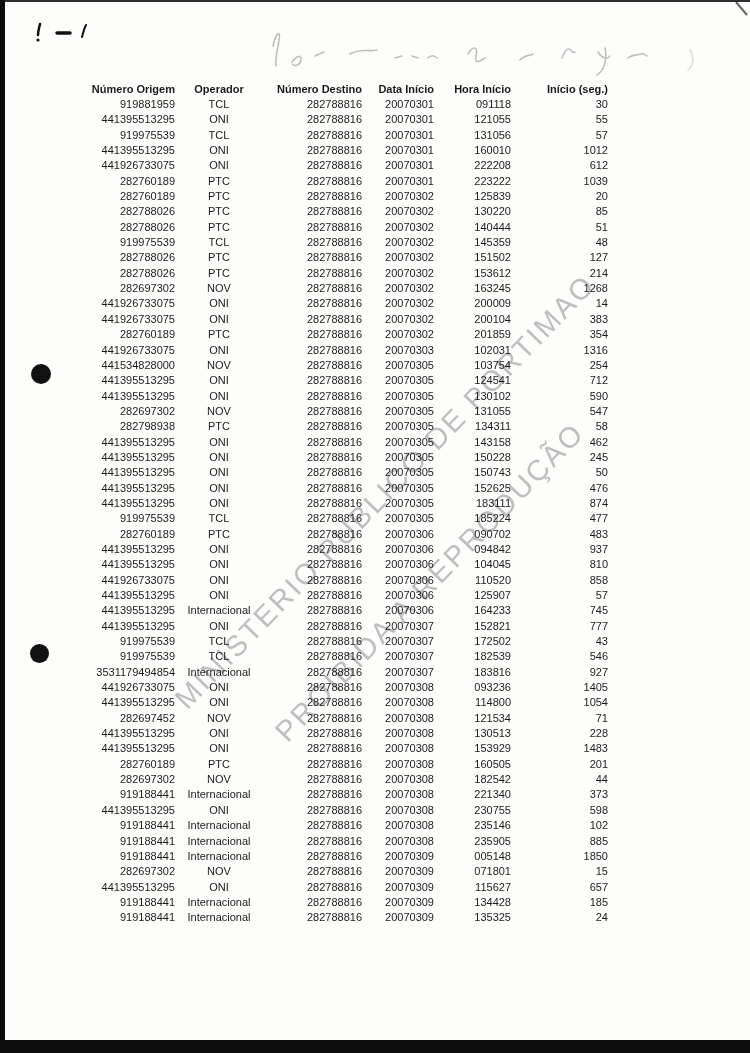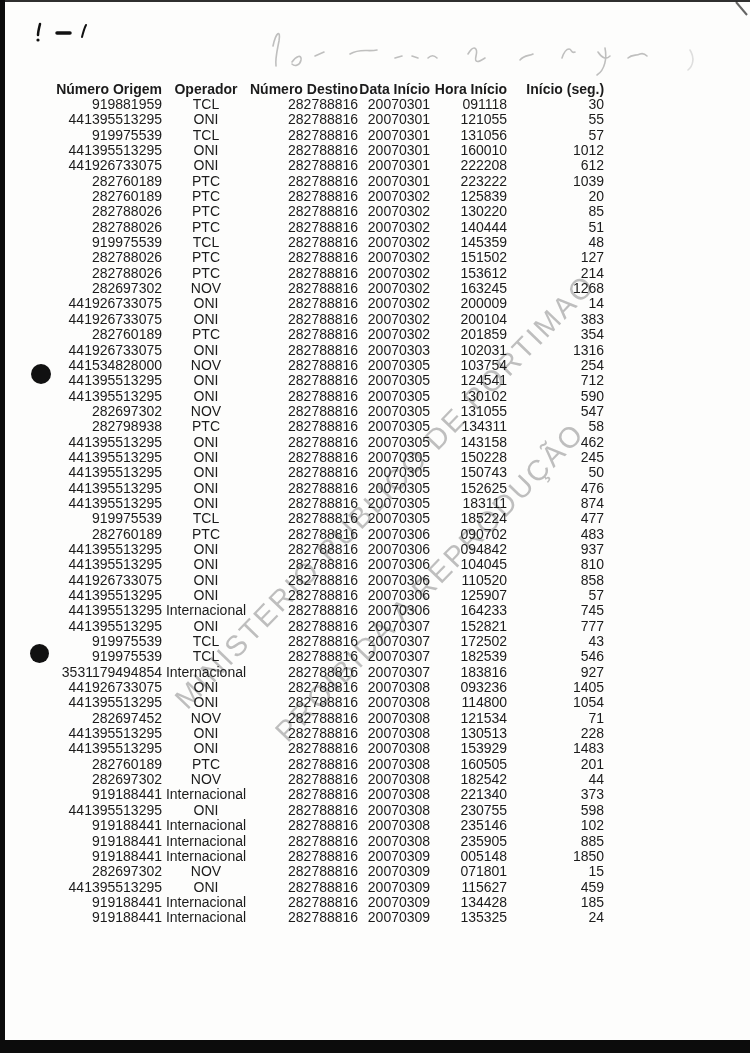--- a/index.html
+++ b/index.html
@@ -24,23 +24,23 @@
     position:absolute;left:50px;top:450px;width:700px;height:190px;
     transform:rotate(-46deg);
     z-index:1;text-align:center;
     color:rgba(138,138,138,.55);
     font-size:29px;letter-spacing:2.5px;white-space:nowrap;
   }
   .wm-line1{line-height:95px;transform:translateX(28px);}
   .wm-line2{line-height:95px;transform:translateX(-6px);}
   
   table.call-log{
-    position:absolute;left:50px;top:81px;z-index:2;
+    position:absolute;left:63px;top:81px;z-index:2;
     border-collapse:collapse;table-layout:fixed;
-    font-size:14px;color:#1b1b1b;
+    font-size:11px;color:#1b1b1b;
   }
   table.call-log th,table.call-log td{padding:0;white-space:nowrap;line-height:15.35px;font-weight:normal;}
   table.call-log thead th{font-weight:bold;line-height:16px;}
   .w0{width:112px}.w1{width:88px}.w2{width:99px}.w3{width:72px}.w4{width:77px}.w5{width:97px}
   table.call-log th,table.call-log td{text-align:right;}
   table.call-log th:nth-child(2),table.call-log td:nth-child(2){text-align:center;}
   
   svg.marks{position:absolute;left:0;top:0;z-index:4;pointer-events:none;}
 </style>
 </head>
@@ -512,21 +512,21 @@
           <td>20070309</td>
           <td>071801</td>
           <td>15</td>
         </tr>
         <tr>
           <td>441395513295</td>
           <td>ONI</td>
           <td>282788816</td>
           <td>20070309</td>
           <td>115627</td>
-          <td>459</td>
+          <td>657</td>
         </tr>
         <tr>
           <td>919188441</td>
           <td>Internacional</td>
           <td>282788816</td>
           <td>20070309</td>
           <td>134428</td>
           <td>185</td>
         </tr>
         <tr>

